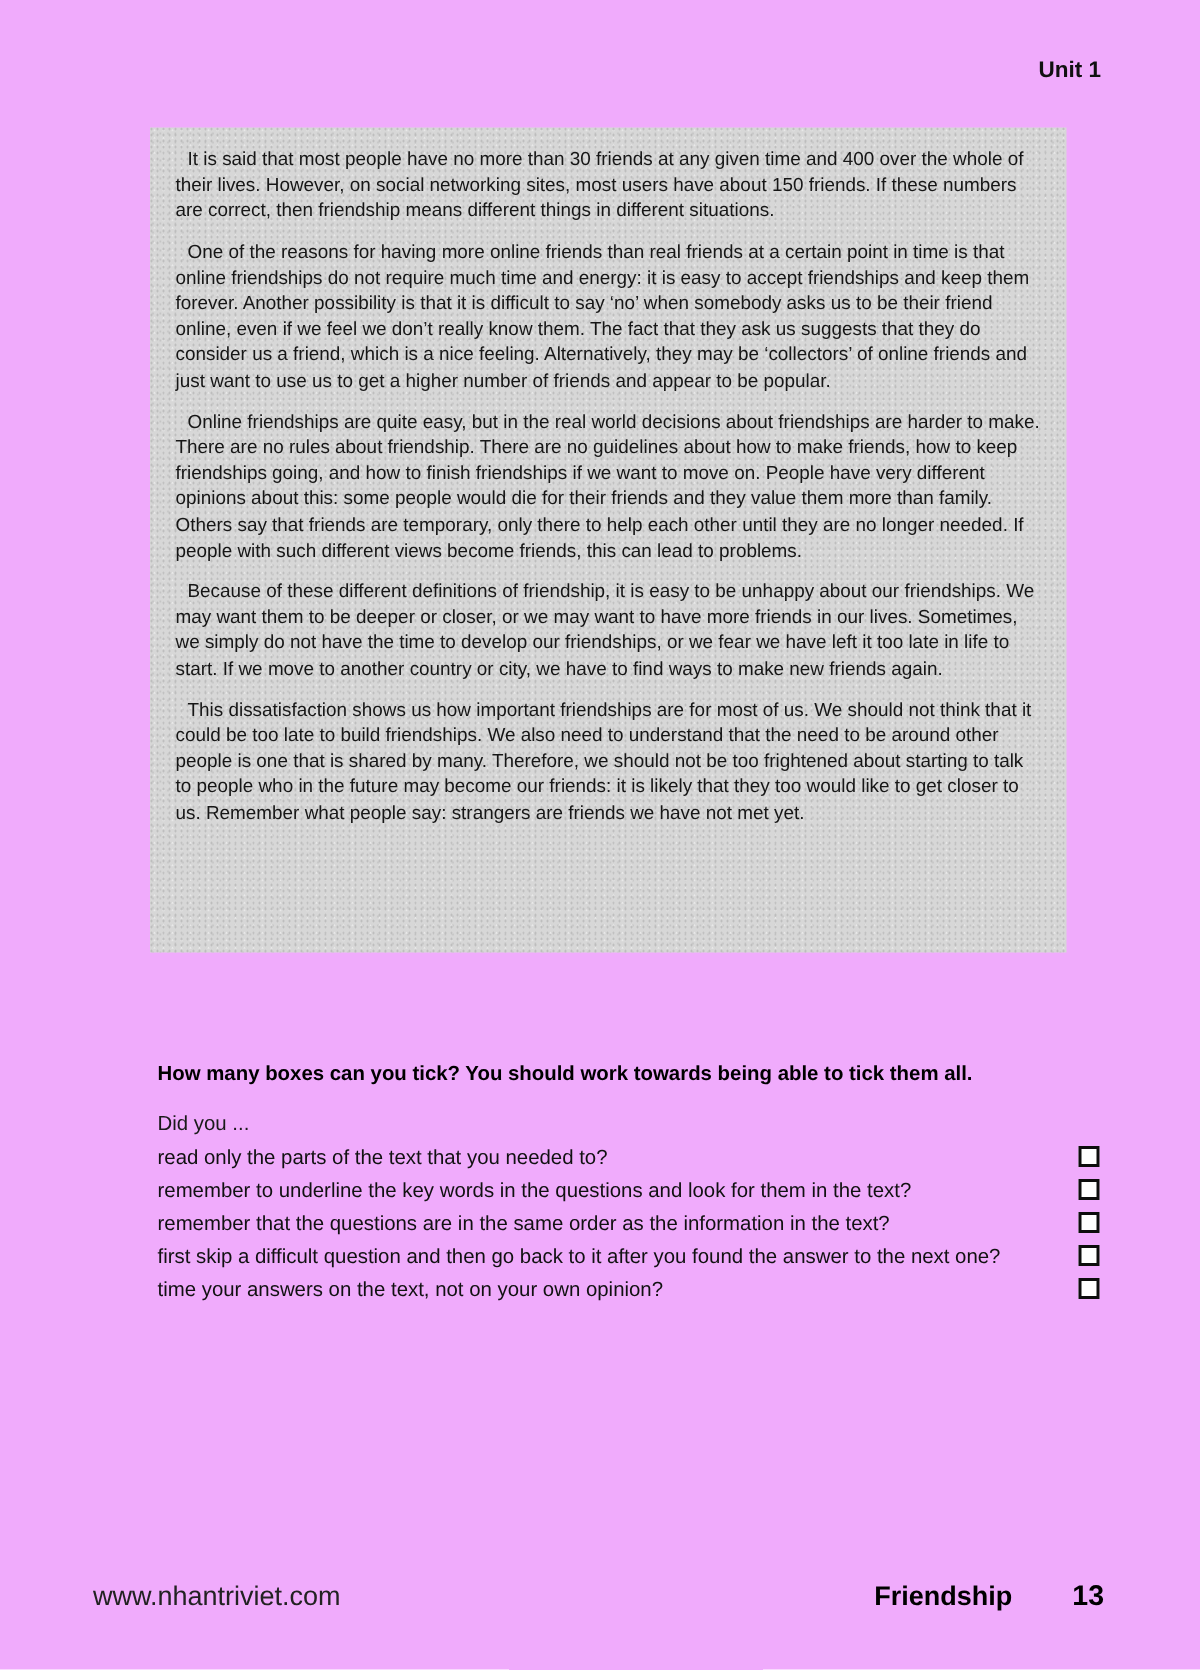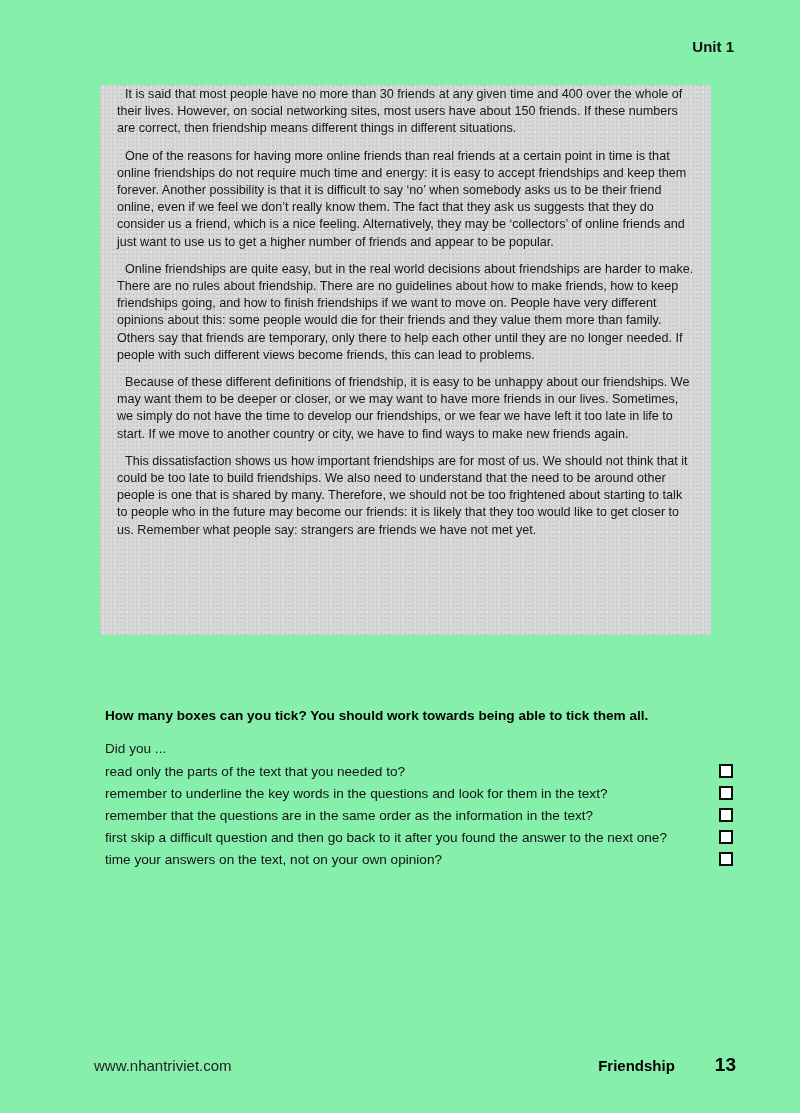--- a/index.html
+++ b/index.html
@@ -1,42 +1,42 @@
 <!DOCTYPE html>
 <html><head>
 <meta charset="utf-8">
 <style>
   * { box-sizing: border-box; }
   html, body { margin: 0; padding: 0; background: #ffffff; }
   .page {
     position: relative;
     width: 800px;
     height: 1113px;
-    background: #86efac;
+    background: #f0abfc;
     font-family: "Liberation Sans", sans-serif;
     color: #1a1a1a;
     overflow: hidden;
   }
 
   .unit-header {
     position: absolute;
     top: 38px;
     right: 66px;
     font-size: 15px;
     font-weight: bold;
     color: #111;
   }
 
   .passage-box {
     position: absolute;
     top: 85px;
     left: 100px;
     width: 611px;
     min-height: 550px;
-    padding: 1px 15px 14px 17px;
+    padding: 13px 15px 14px 17px;
     background-color: #d7d7d7;
     background-image:
       radial-gradient(circle at 1px 1px, #b9b9b9 0.6px, transparent 0.8px),
       radial-gradient(circle at 3px 2px, #e9e9e9 0.6px, transparent 0.8px),
       radial-gradient(circle at 2px 4px, #c4c4c4 0.5px, transparent 0.7px);
     background-size: 4px 4px, 6px 5px, 5px 6px;
   }
   .passage-box p {
     margin: 0 0 10px 0;
     font-size: 12.6px;
@@ -105,23 +105,23 @@
 
   .footer {
     position: absolute;
     left: 62px;
     right: 64px;
     top: 1054px;
     display: flex;
     justify-content: space-between;
     align-items: baseline;
   }
-  .footer-url { font-size: 15px; color: #222; margin-left: 32px; }
+  .footer-url { font-size: 18px; color: #222; }
   .footer-right { display: flex; align-items: baseline; gap: 40px; }
-  .footer-chapter { font-size: 15px; font-weight: bold; color: #000; }
+  .footer-chapter { font-size: 18px; font-weight: bold; color: #000; }
   .footer-page { font-size: 19px; font-weight: bold; color: #000; }
 </style>
 </head>
 <body>
 
 <div class="page">
 
   <div class="unit-header">Unit 1</div>
 
   <div class="passage-box">

